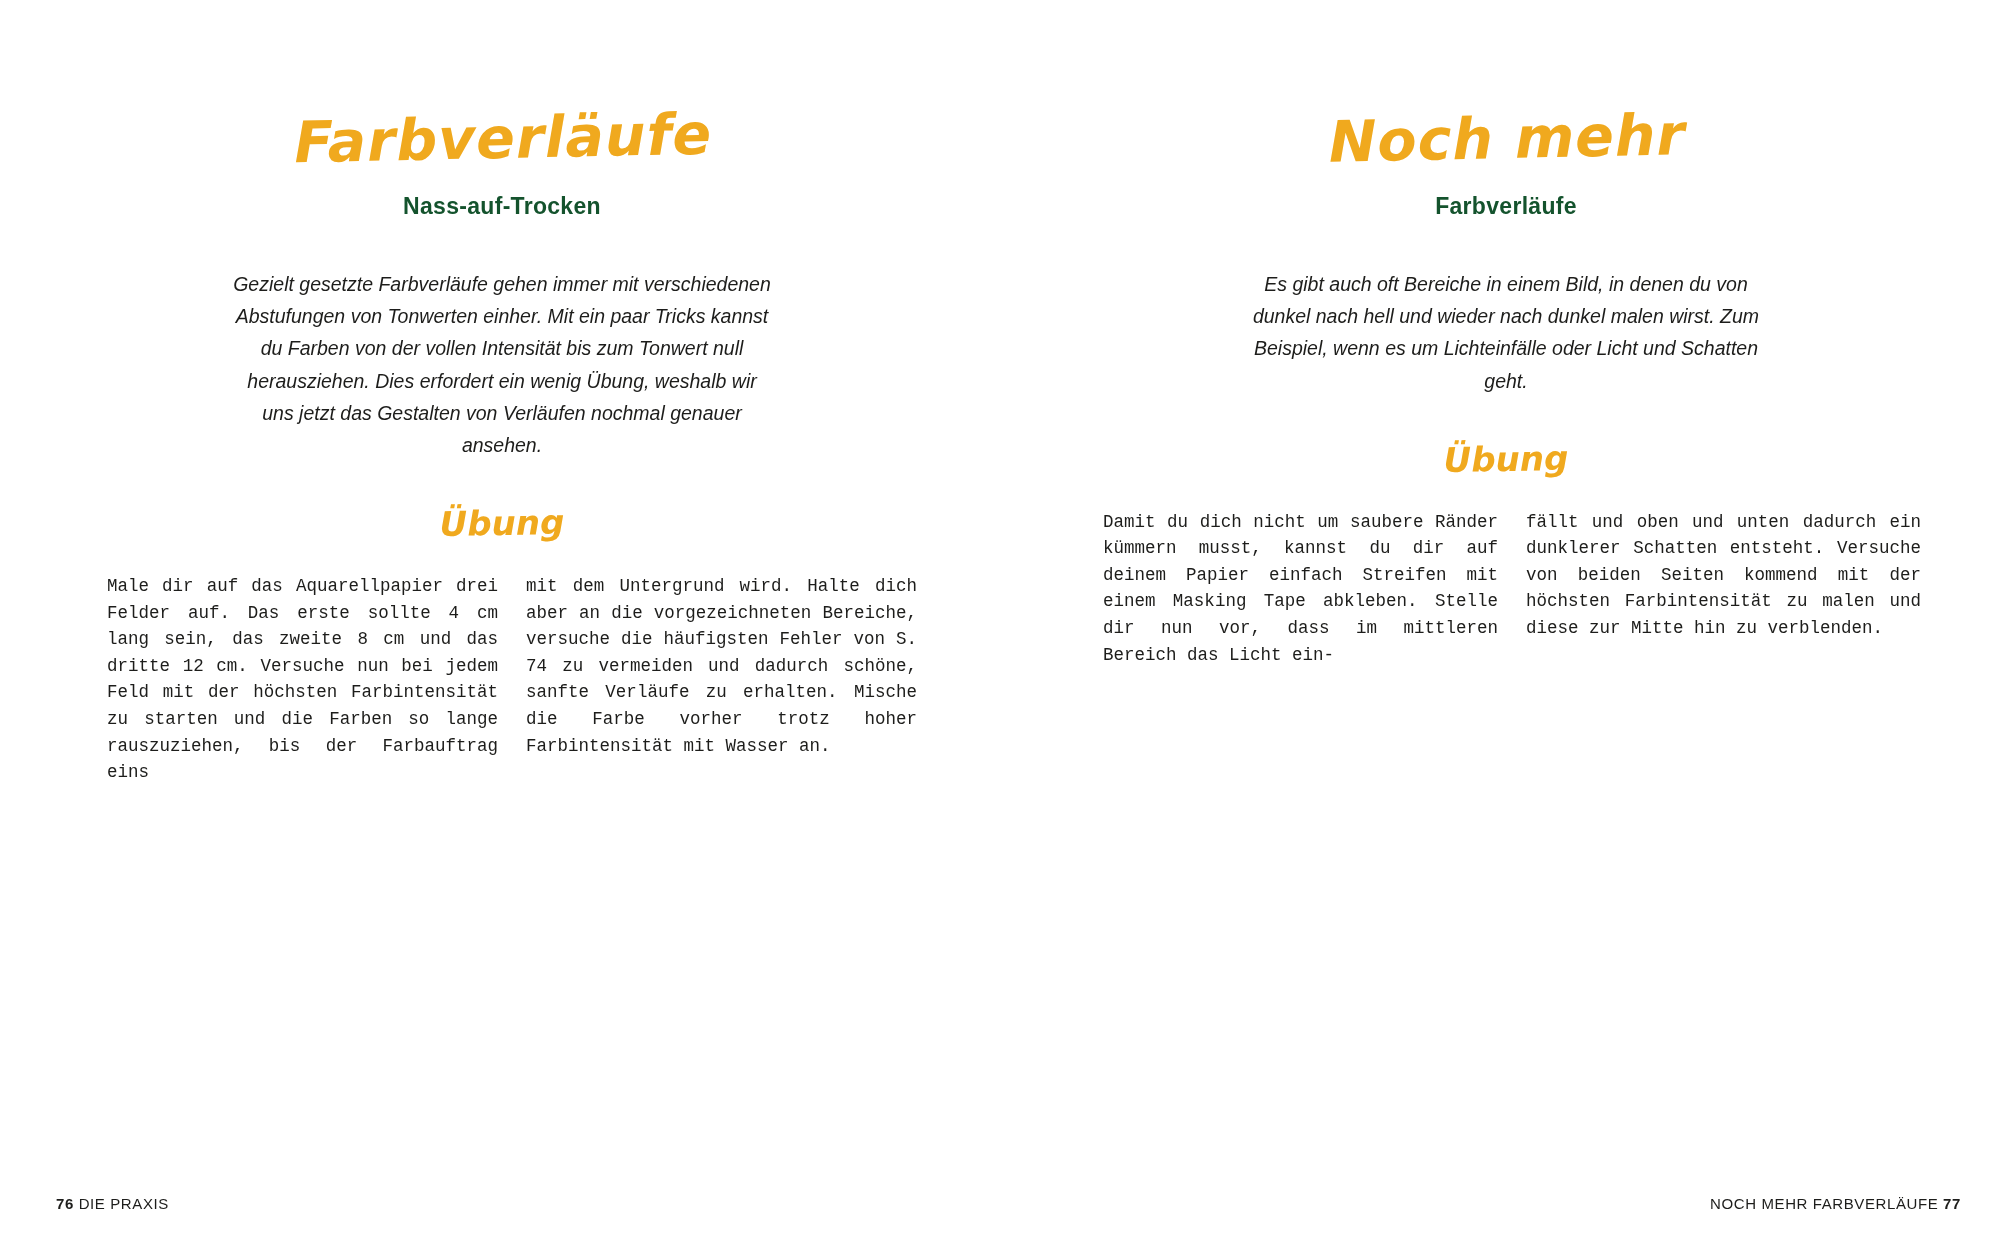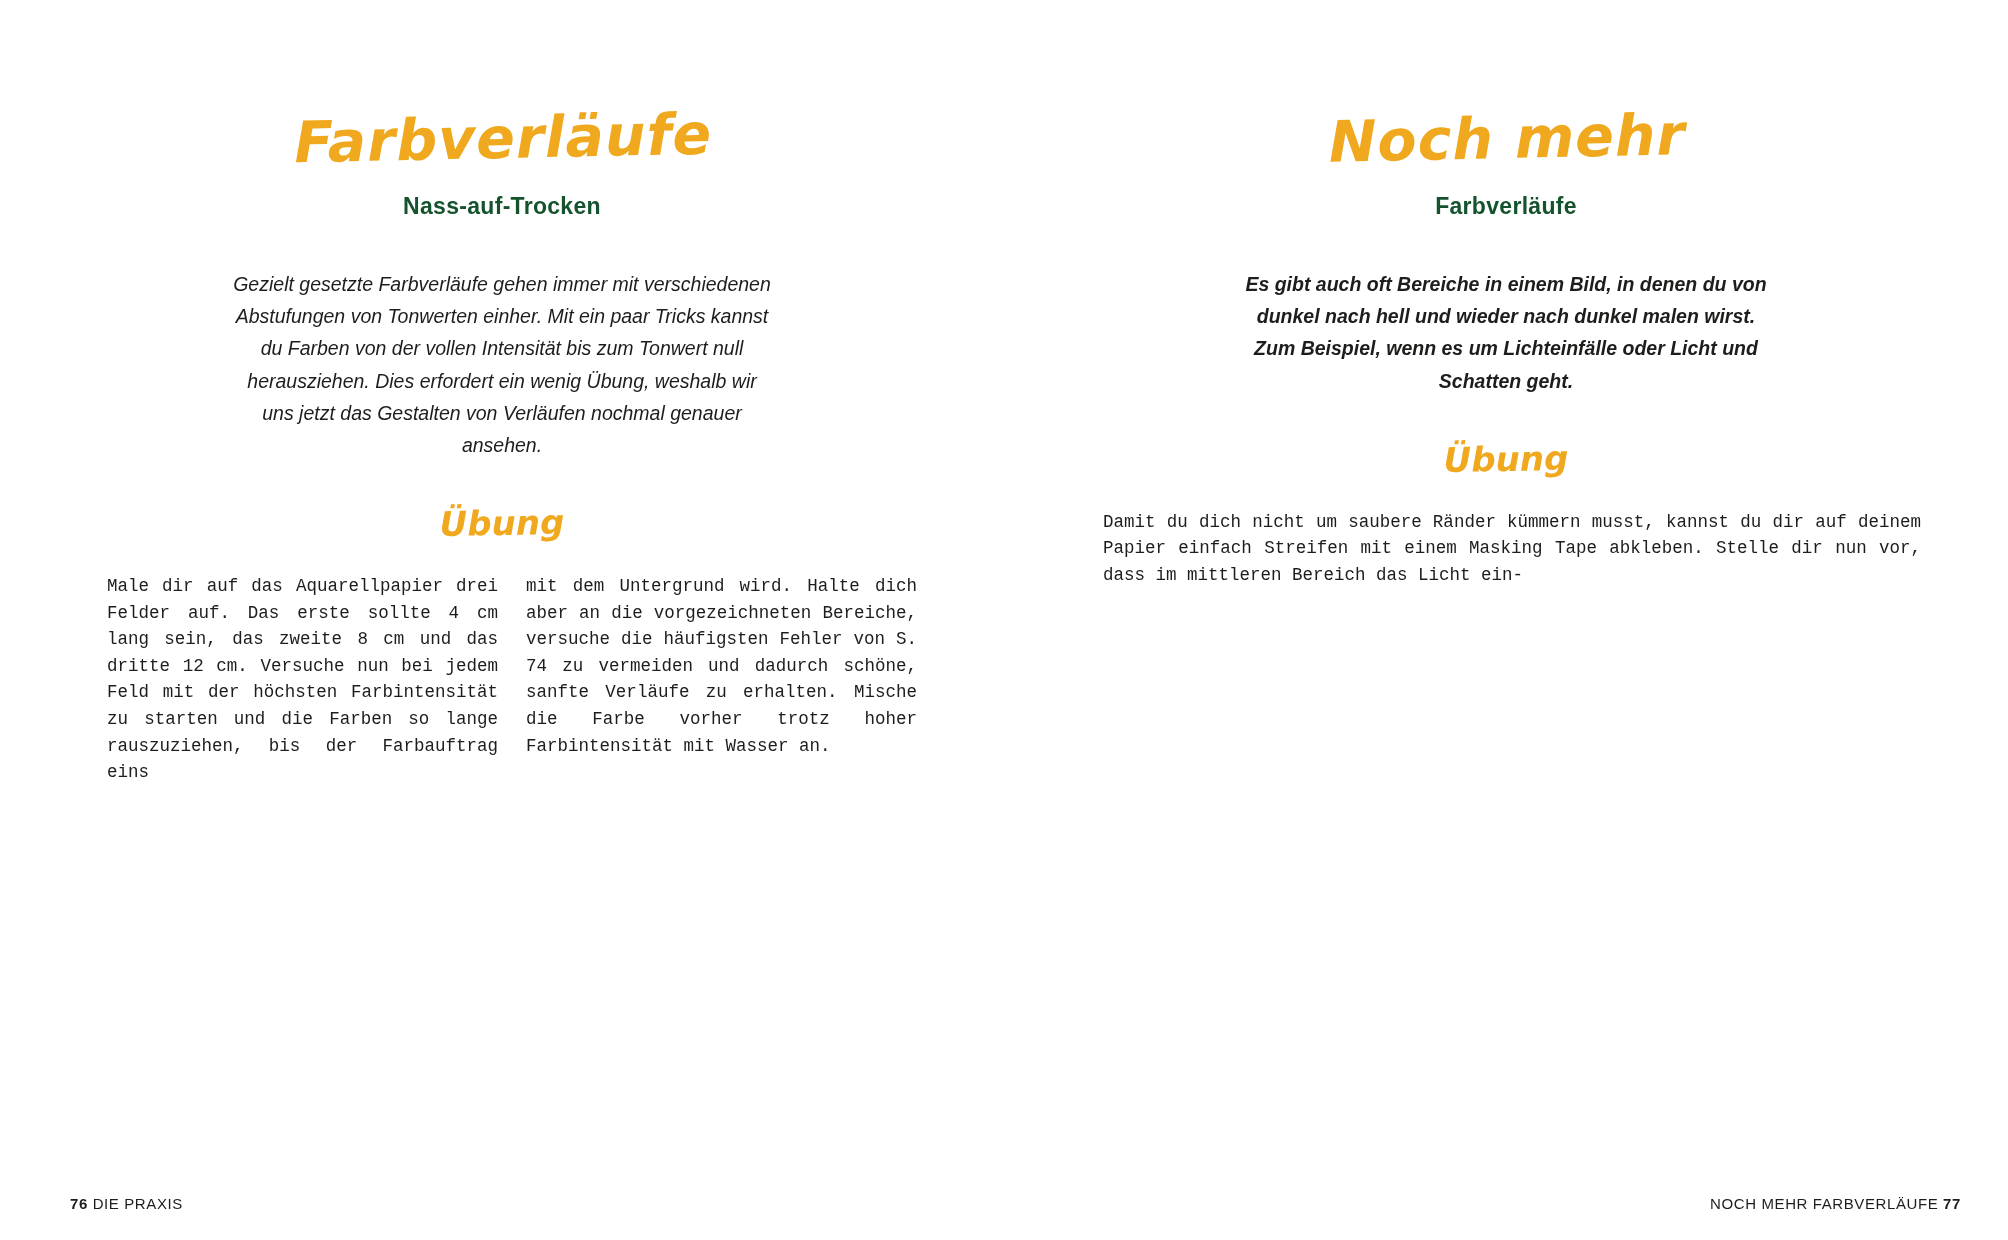--- a/index.html
+++ b/index.html
@@ -60,21 +60,21 @@
   }
 
   .intro {
     font-size: 19.5px;
     font-style: italic;
     line-height: 1.65;
     text-align: center;
     margin: 48px auto 0;
   }
   .page-left .intro { width: 540px; font-style: italic; }
-  .page-right .intro { width: 540px; font-weight: bold; }
+  .page-right .intro { width: 540px; }
 
   .uebung {
     font-family: "DejaVu Sans", sans-serif;
     font-style: italic;
     font-weight: bold;
     color: #f0a91e;
     font-size: 34px;
     text-align: center;
     margin-top: 42px;
     transform: rotate(-1deg);
@@ -98,21 +98,21 @@
   .col p { margin: 0; }
 
   
   .footer {
     position: absolute;
     bottom: 28px;
     font-size: 15px;
     letter-spacing: 0.6px;
   }
   .footer .num { font-weight: bold; }
-  .footer-left { left: 70px; margin-top: 12px; }
+  .footer-left { left: 56px; margin-top: 12px; }
   .footer-right { right: 47px; }
 </style>
 </head>
 <body>
 
 <div class="spread">
 
   <div class="page page-left">
 
     <h1 class="script-title">Farbverläufe</h1>
@@ -139,20 +139,23 @@
 
     <h1 class="script-title">Noch mehr</h1>
     <div class="subtitle">Farbverläufe</div>
     <div class="intro">Es gibt auch oft Bereiche in einem Bild, in denen du von dunkel nach hell und wieder nach dunkel malen wirst. Zum Beispiel, wenn es um Lichteinfälle oder Licht und Schatten geht.</div>
     <div class="uebung">Übung</div>
 
     <div class="cols">
       <div class="col">
         <p>Damit du dich nicht um saubere Ränder kümmern musst, kannst du dir auf deinem Papier einfach Streifen mit einem Masking Tape abkleben. Stelle dir nun vor, dass im mittleren Bereich das Licht ein-</p>
       </div>
+      <div class="col">
+        <p>fällt und oben und unten dadurch ein dunklerer Schatten entsteht. Versuche von beiden Seiten kommend mit der höchsten Farbintensität zu malen und diese zur Mitte hin zu verblenden.</p>
+      </div>
     </div>
 
     <div class="footer footer-right">
       <span>NOCH MEHR FARBVERLÄUFE</span>
       <span class="num">77</span>
     </div>
   </div>
 
 </div>
 

